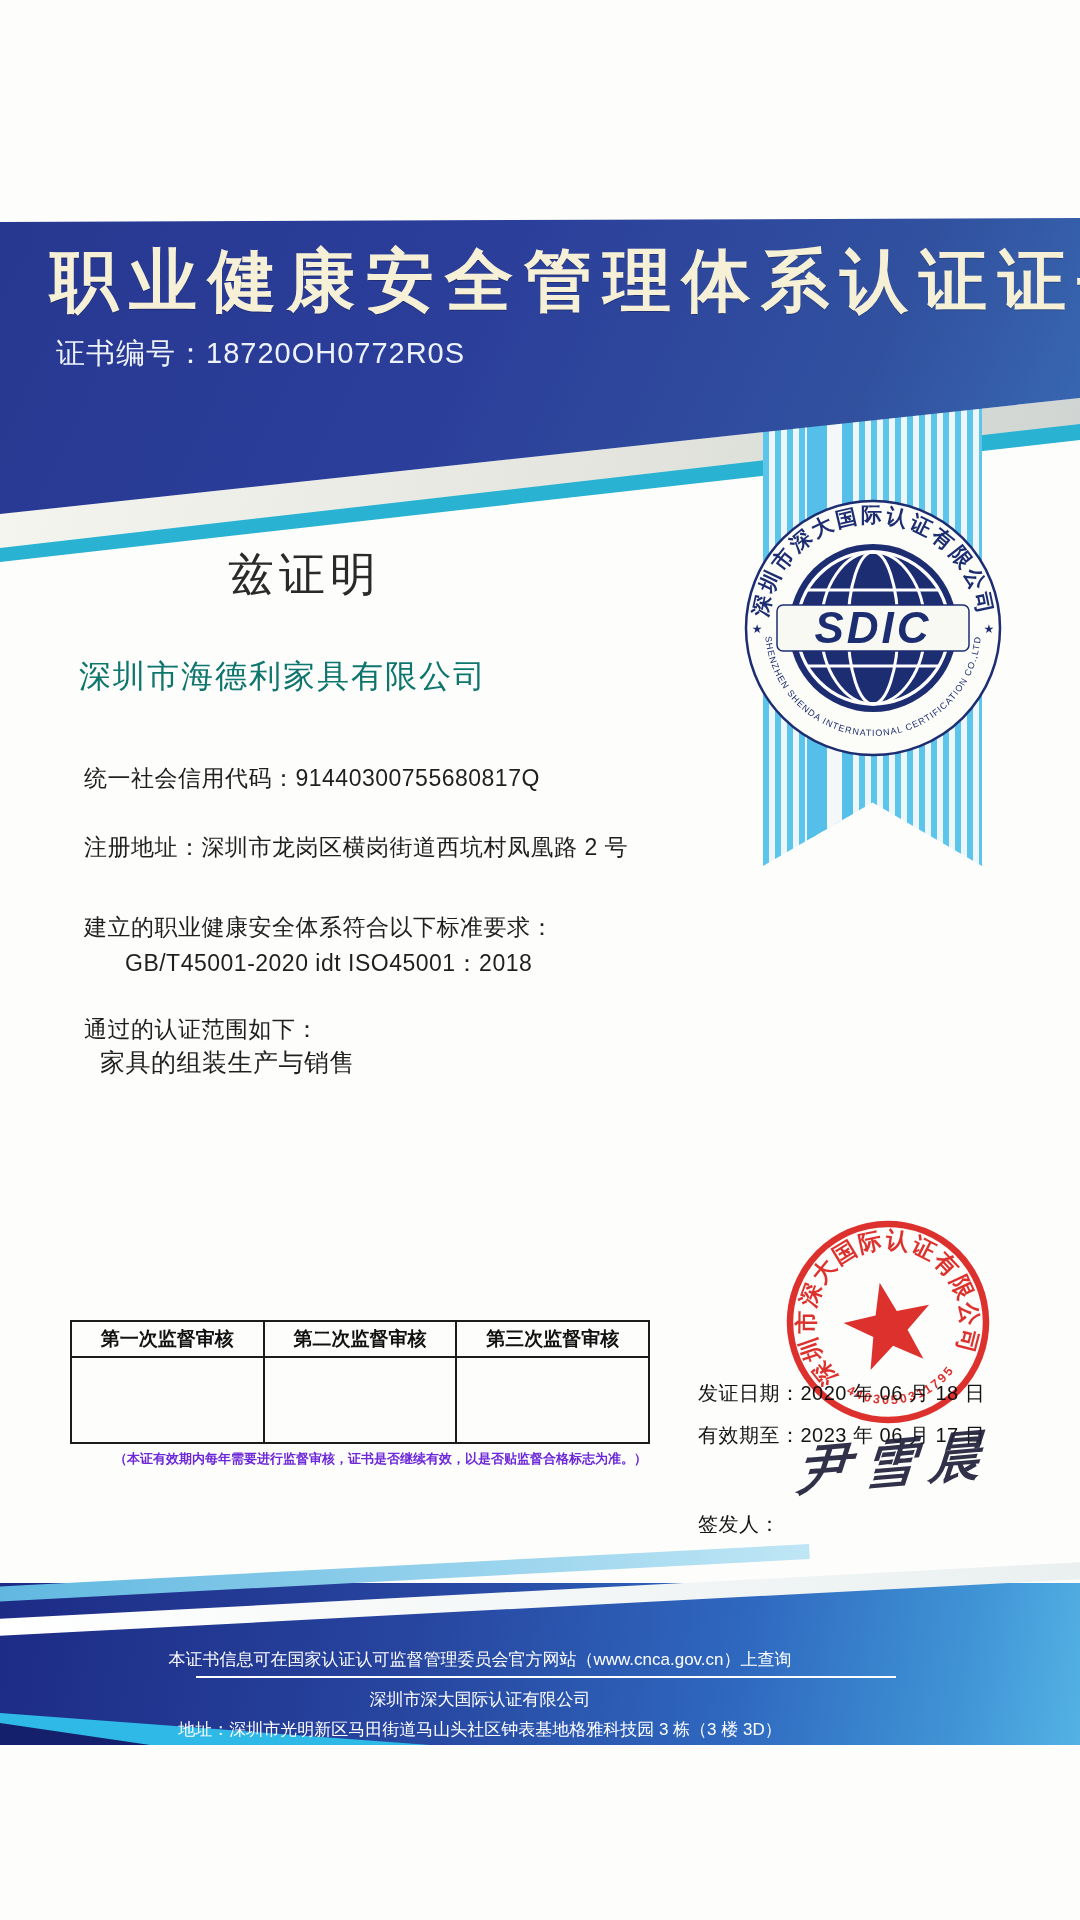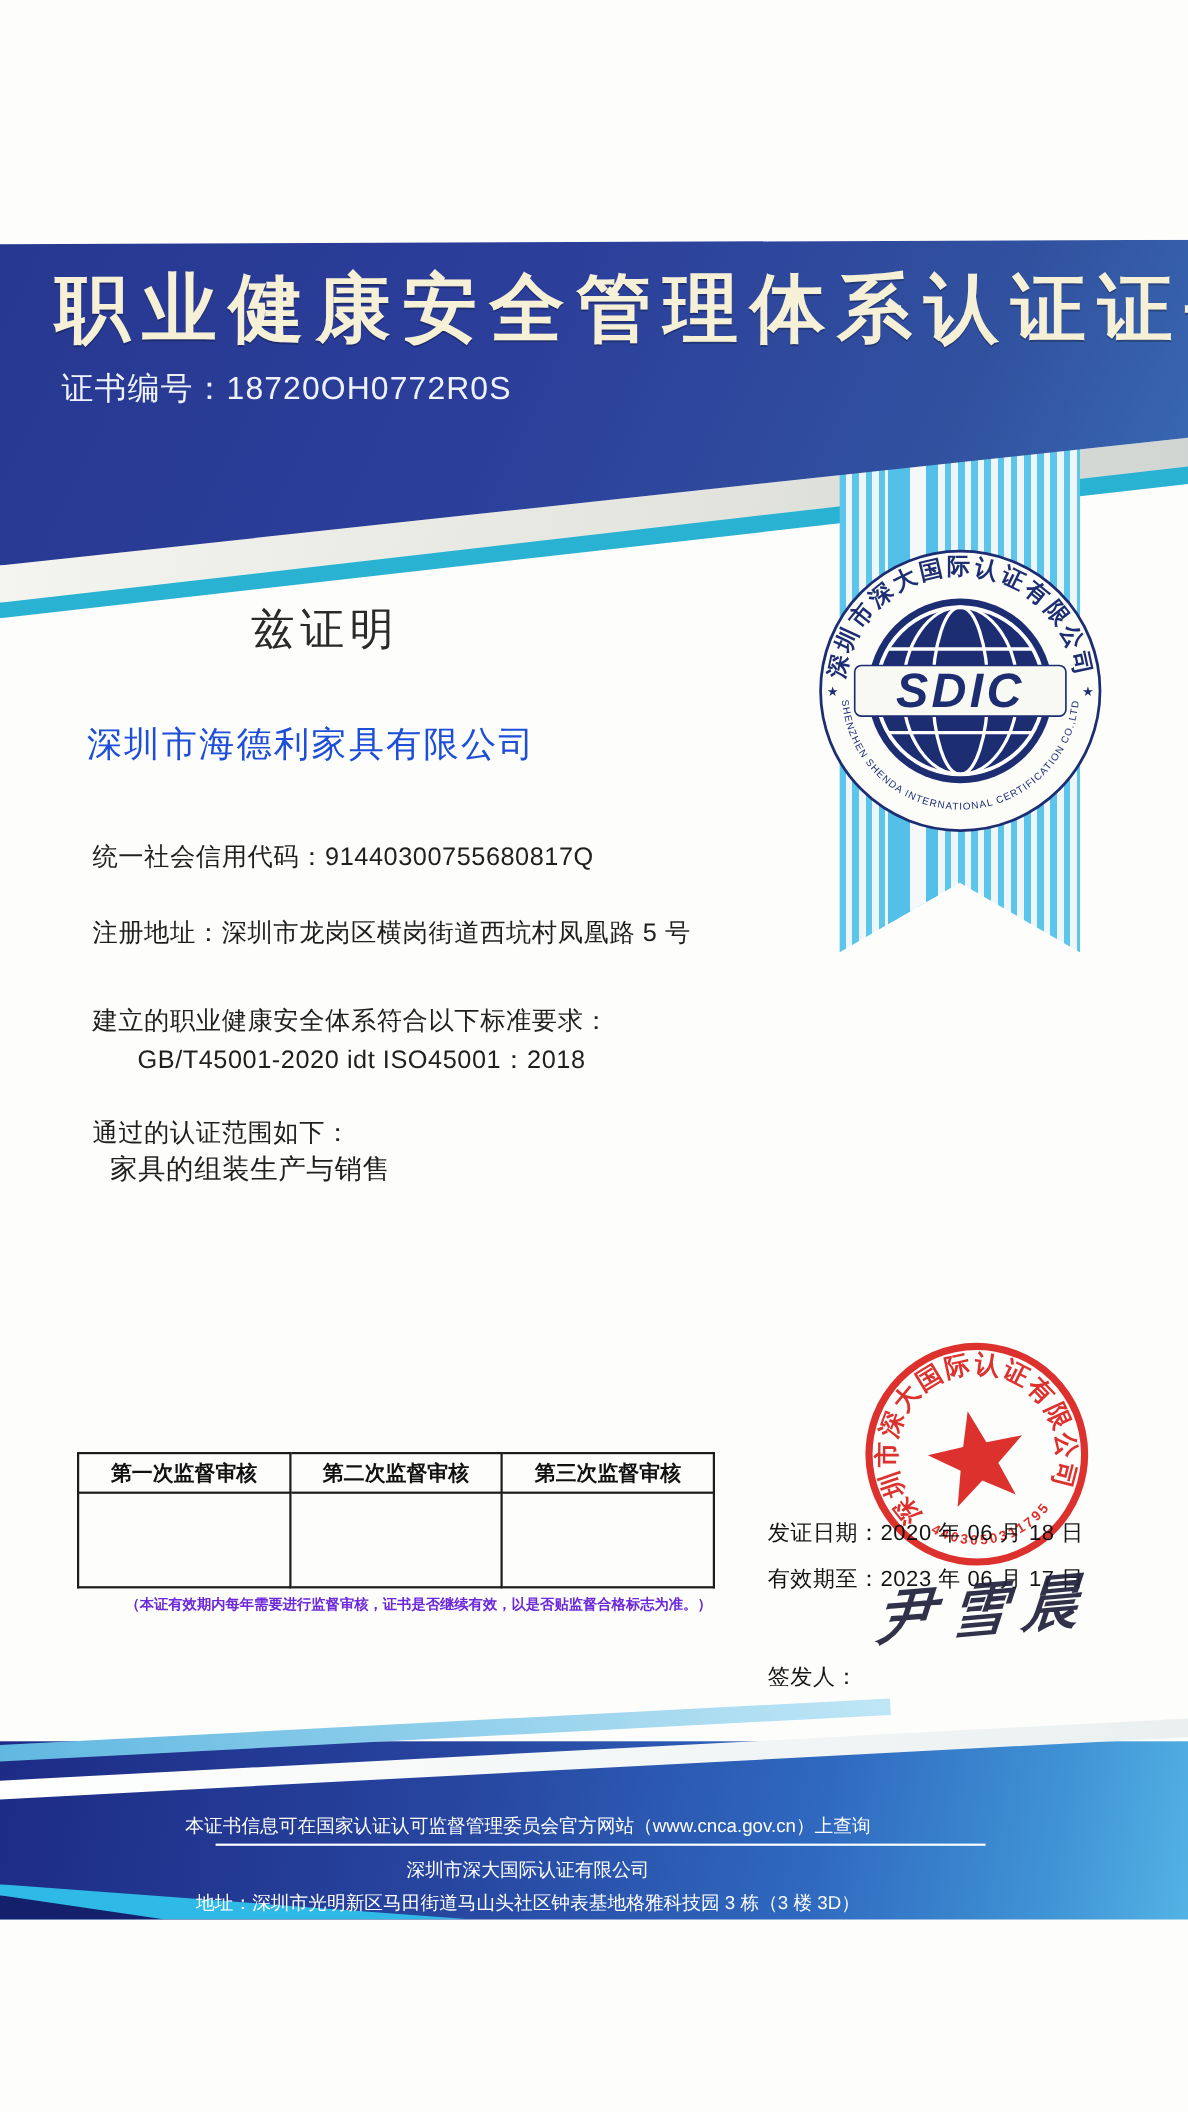--- a/index.html
+++ b/index.html
@@ -22,22 +22,22 @@
 
   
   .ribbon{left:763px;top:378px;width:219px;height:488px;z-index:2;
     background-image:
       linear-gradient(90deg,rgba(0,0,0,0) 0 44px,#54c0e9 44px 64px,#f4f8fb 64px 79px,#54c0e9 79px 90px,rgba(0,0,0,0) 90px),
       repeating-linear-gradient(90deg,#5cc5ec 0 6px,#eff6fa 6px 12px);
     clip-path:polygon(0 0,100% 0,100% 100%,50% 87%,0 100%);}
   .badge{left:741px;top:496px;width:264px;height:264px;z-index:4;}
 
   
-  .certify{left:228px;top:544px;font-size:40px;letter-spacing:5px;color:#2a2a2a;font-weight:500;z-index:5;}
-  .company{left:79px;top:655px;font-size:32px;letter-spacing:2px;color:#1d4ed8;z-index:5;text-align:right;}
+  .certify{left:228px;top:544px;font-size:46px;letter-spacing:5px;color:#2a2a2a;font-weight:500;z-index:5;}
+  .company{left:79px;top:655px;font-size:32px;letter-spacing:2px;color:#0f766e;z-index:5;text-align:right;}
   .info{color:#1f1f1f;font-size:23px;letter-spacing:0.5px;white-space:nowrap;z-index:5;}
   .scope-line{font-size:25px;font-weight:500;}
 
   
   .audit-table{left:70px;top:1320px;z-index:5;border-collapse:collapse;width:580px;}
   .audit-table th{border:2px solid #1c1c1c;height:34px;font-size:19px;font-weight:600;color:#111;padding:0;font-family:Liberation Serif, serif;}
   .audit-table td{border:2px solid #1c1c1c;height:84px;padding:0;}
   .audit-note{left:114px;top:1450px;font-size:13px;font-weight:600;color:#6d28d9;white-space:nowrap;z-index:5;}
 
   
@@ -100,21 +100,21 @@
         <line x1="-66" y1="38" x2="66" y2="38" stroke="#ffffff" stroke-width="3"></line>
       </g>
       <rect x="-96" y="-23" width="192" height="46" rx="6" fill="#f9f9f3" stroke="#1d2d72" stroke-width="1.5"></rect>
       <text x="0" y="15" font-size="44" font-weight="bold" font-style="italic" letter-spacing="3" fill="#1d2d72" text-anchor="middle">SDIC</text>
     </svg>
   </div>
 
   <div class="abs certify">兹证明</div>
   <div class="abs company">深圳市海德利家具有限公司</div>
   <div class="abs info" style="left:84px;top:763px;">统一社会信用代码：91440300755680817Q</div>
-  <div class="abs info" style="left:84px;top:832px;">注册地址：深圳市龙岗区横岗街道西坑村凤凰路 5 号</div>
+  <div class="abs info" style="left:84px;top:832px;">注册地址：深圳市龙岗区横岗街道西坑村凤凰路 2 号</div>
   <div class="abs info" style="left:84px;top:912px;">建立的职业健康安全体系符合以下标准要求：</div>
   <div class="abs info" style="left:84px;top:948px;margin-left:41px;">GB/T45001-2020 idt ISO45001：2018</div>
   <div class="abs info" style="left:84px;top:1014px;">通过的认证范围如下：</div>
   <div class="abs info scope-line" style="left:100px;top:1046px;">家具的组装生产与销售</div>
 
   <table class="abs audit-table">
     <tbody>
         <tr>
       <th>第一次监督审核</th>
       <th>第二次监督审核</th>

